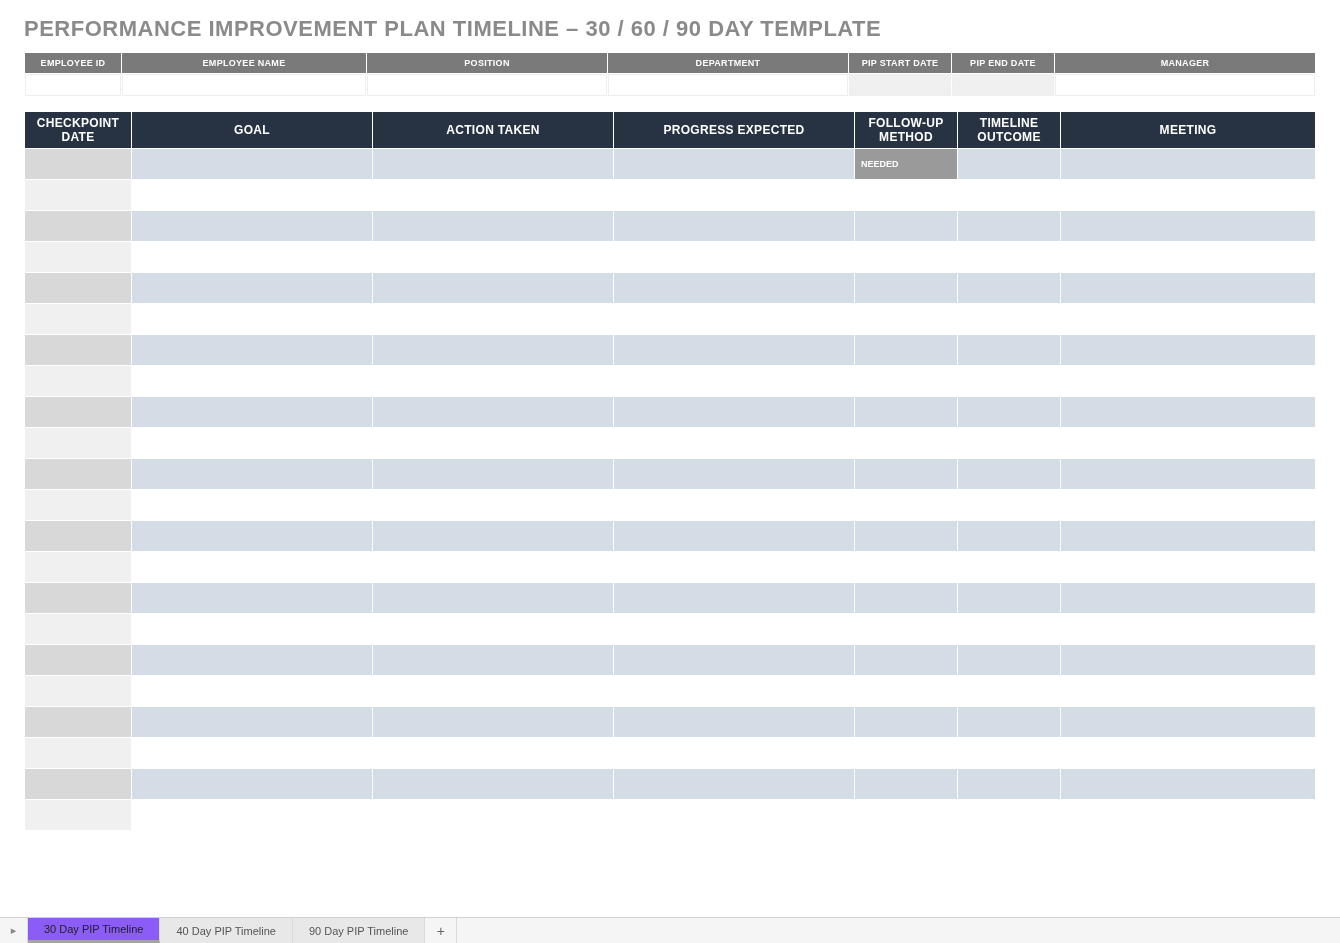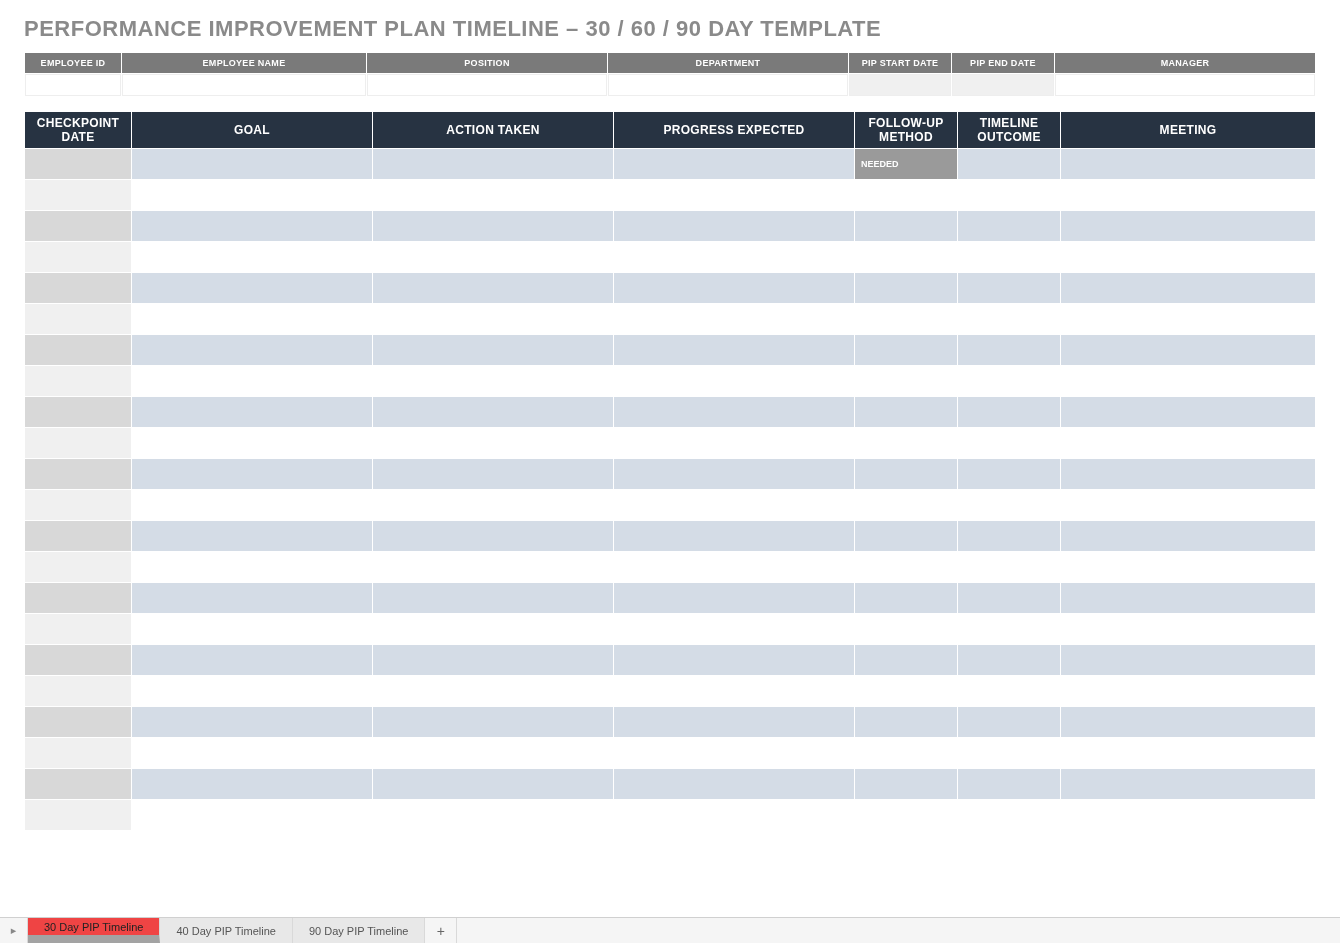--- a/index.html
+++ b/index.html
@@ -122,22 +122,22 @@
   }
   .tabbar .tab {
     padding: 0 16px;
     display: flex;
     align-items: center;
     border-right: 1px solid #d9d9d9;
     cursor: pointer;
     background: #e8e8e8;
   }
   .tabbar .tab.active {
-    background: #ef4444;
-    border-bottom: 8px solid #a3a3a3;
+    background: #8b5cf6;
+    border-bottom: 3px solid #a3a3a3;
     font-weight: 400;
     color: #222;
   }
   .tabbar .add {
     width: 32px;
     display: flex;
     align-items: center;
     justify-content: center;
     cursor: pointer;
     color: #666;

